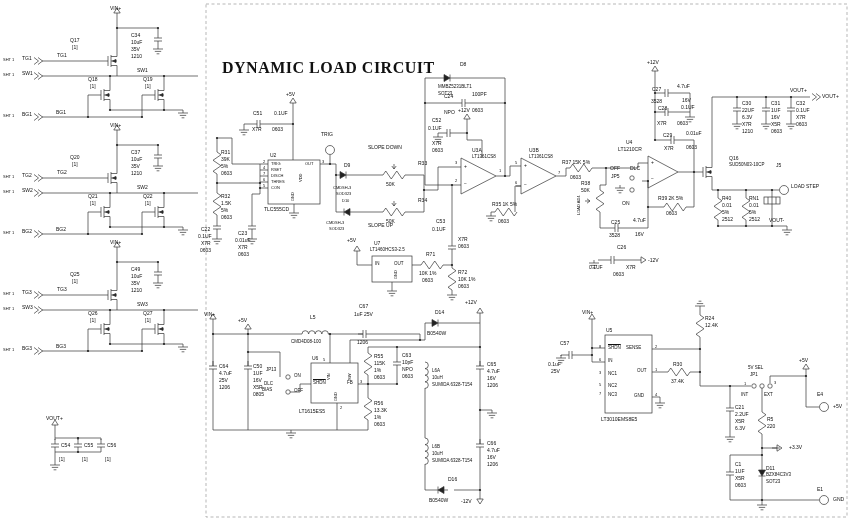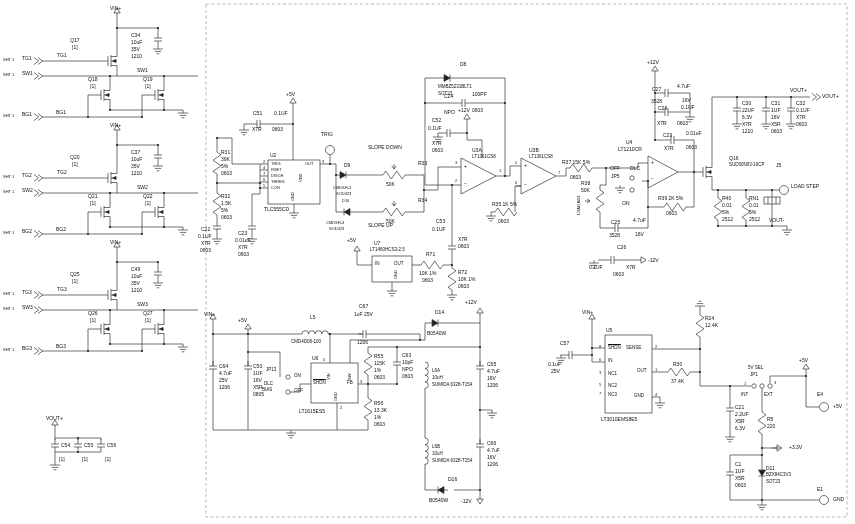--- a/index.html
+++ b/index.html
@@ -337,20 +337,21 @@
           <circle cx="730" cy="386" r="1.1"></circle>
           <circle cx="762" cy="448" r="1.1"></circle>
       <circle cx="762" cy="455" r="1.1"></circle>
           <circle cx="762" cy="500" r="1.1"></circle>
           <circle cx="806" cy="376" r="1.1"></circle>
     </g>
   </g>
 </svg>
 
 <div id="labels">
+      <div class="lbl" style="left: 222px; top: 60px; font-size: 16px; font-weight: bold; font-family: &quot;Liberation Serif&quot;, serif; letter-spacing: 0.5px;">DYNAMIC LOAD CIRCUIT</div>
       <div class="lbl" style="left: 110px; top: 6px; font-size: 5px;">VIN+</div>
       <div class="lbl" style="left: 70px; top: 38px; font-size: 5px;">Q17</div>
       <div class="lbl" style="left: 72px; top: 45px; font-size: 5px;">[1]</div>
       <div class="lbl" style="left: 131px; top: 33px; font-size: 5px;">C34</div>
       <div class="lbl" style="left: 131px; top: 40px; font-size: 5px;">10uF</div>
       <div class="lbl" style="left: 131px; top: 47px; font-size: 5px;">35V</div>
       <div class="lbl" style="left: 131px; top: 54px; font-size: 5px;">1210</div>
       <div class="lbl" style="left: 3px; top: 58px; font-size: 4px;">SHT 1</div>
       <div class="lbl" style="left: 22px; top: 56px; font-size: 5px;">TG1</div>
       <div class="lbl" style="left: 57px; top: 53px; font-size: 5px;">TG1</div>

